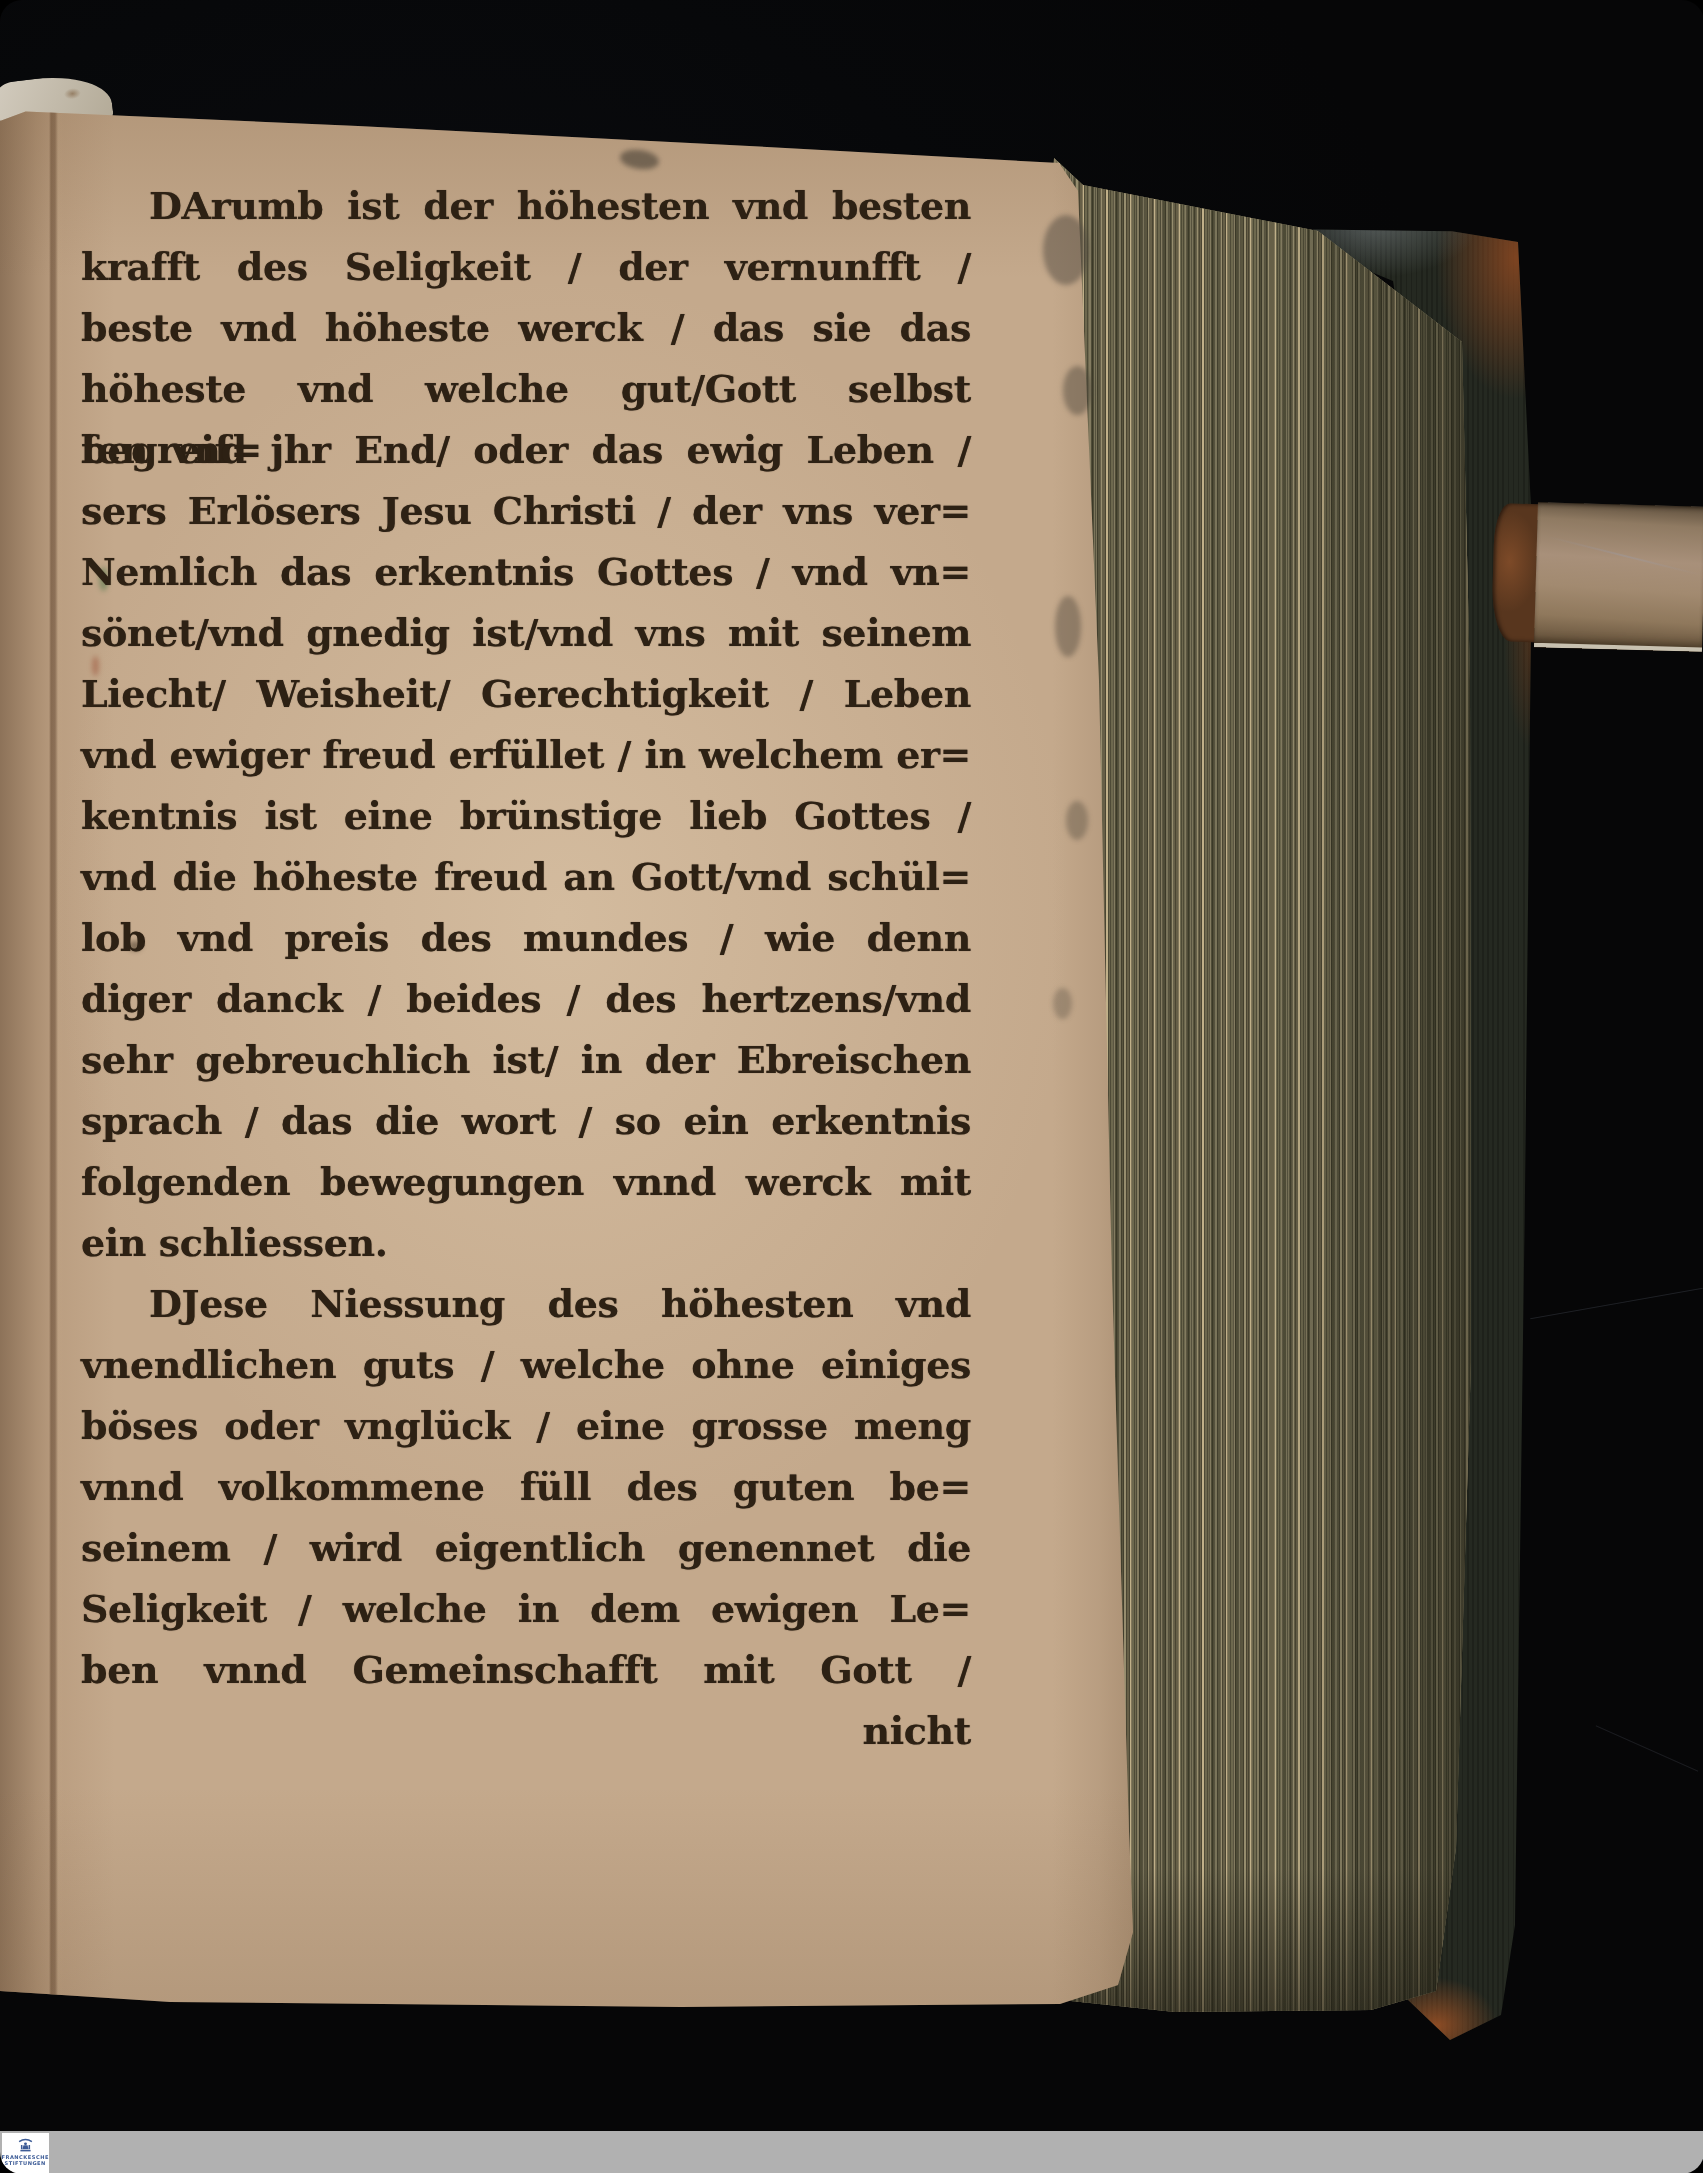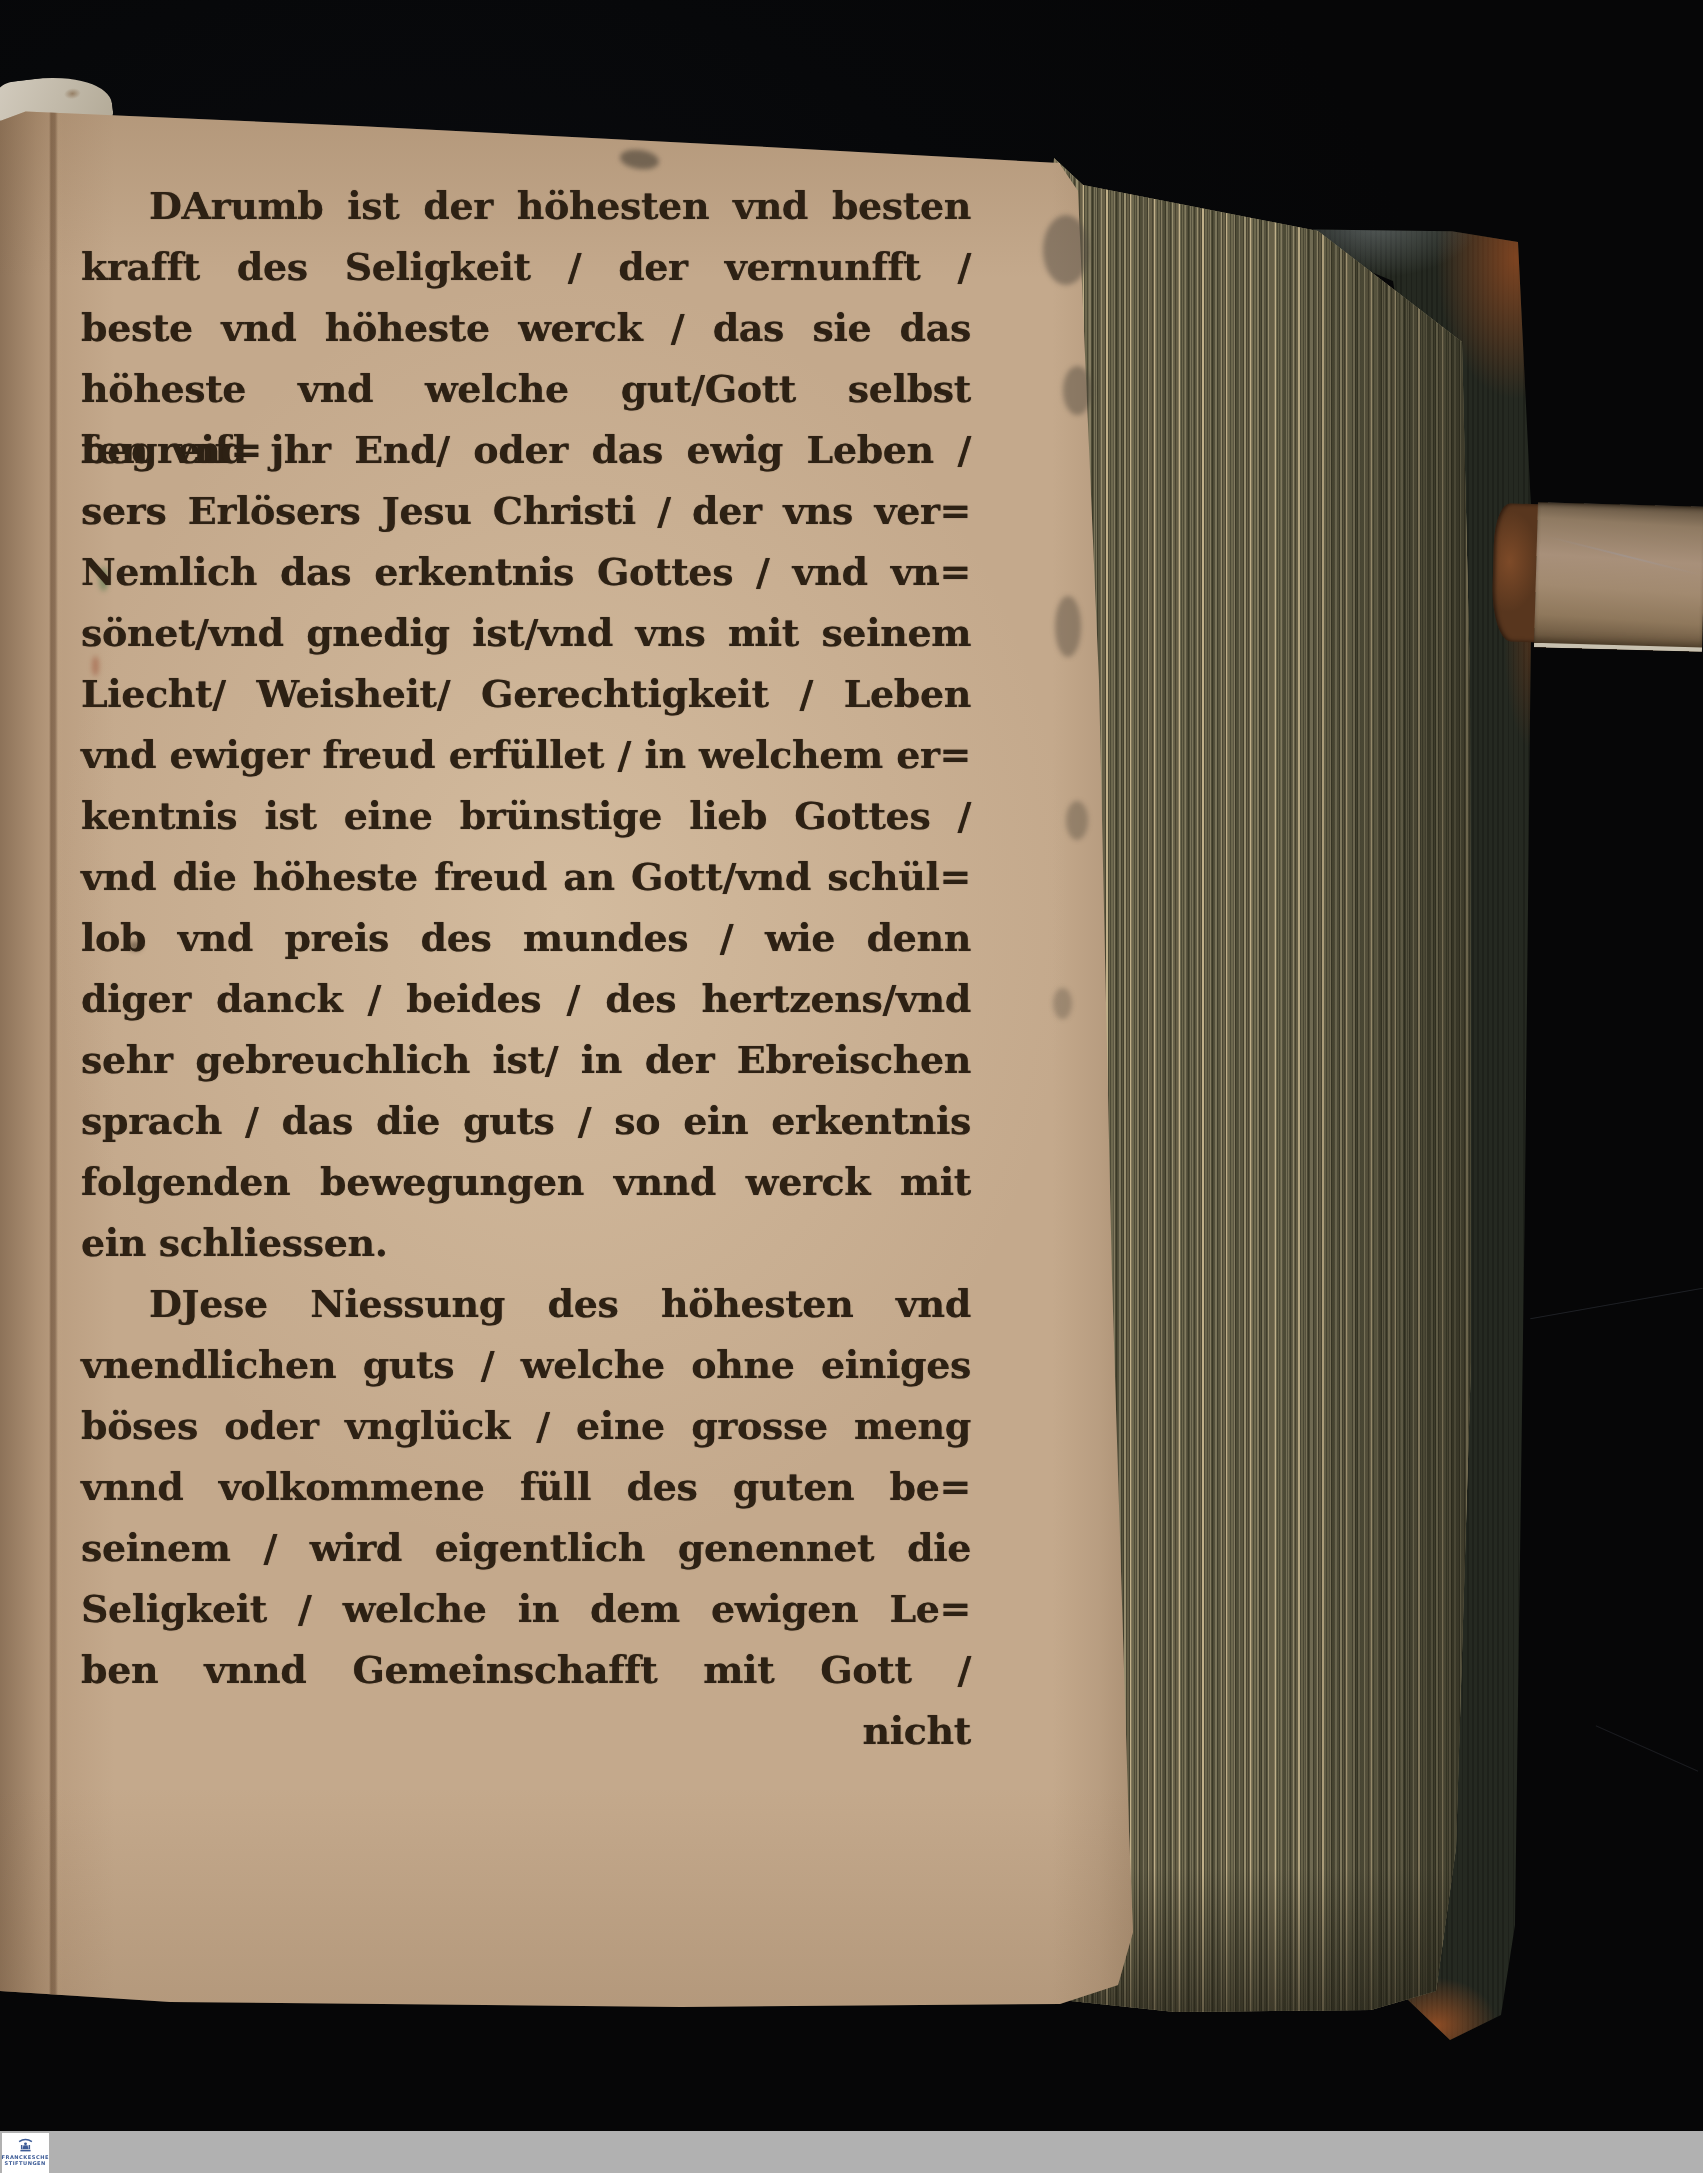--- a/index.html
+++ b/index.html
@@ -1,18 +1,18 @@
 <!DOCTYPE html>
 <html style="font-size:13.6px"><head>
 <meta charset="utf-8">
 <style>
   html,body{margin:0;padding:0;background:#000;}
   .stage{position:relative;width:1704px;height:2174px;overflow:hidden;
          background:radial-gradient(1022px 767px at 25% 20%, #0b0c10 0%, #07080a 60%, #060607 100%);
-         font-family:"DejaVu Serif", serif;}
+         font-family:"DejaVu Serif", serif;border-radius:22px;}
 
   
   .crumple{position:absolute;left:-6.8px;top:77px;width:119px;height:60px;
     background:
       radial-gradient(12px 7.7px at 68% 32%, rgba(122,90,58,.6), transparent 70%),
       radial-gradient(9.4px 6px at 30% 62%, rgba(92,70,48,.55), transparent 70%),
       linear-gradient(120deg,#d3ccbf,#b2a996);
     border-radius:22% 70% 45% 65%/40% 62% 32% 70%;
     transform:rotate(-7deg);}
 
@@ -136,21 +136,21 @@
       <div class="tline">sers Erlösers Jesu Christi / der vns ver=</div>
       <div class="tline">Nemlich das erkentnis Gottes / vnd vn=</div>
       <div class="tline">sönet/vnd gnedig ist/vnd vns mit seinem</div>
       <div class="tline">Liecht/ Weisheit/ Gerechtigkeit / Leben</div>
       <div class="tline">vnd ewiger freud erfüllet / in welchem er=</div>
       <div class="tline">kentnis ist eine brünstige lieb Gottes /</div>
       <div class="tline">vnd die höheste freud an Gott/vnd schül=</div>
       <div class="tline">lob vnd preis des mundes / wie denn</div>
       <div class="tline">diger danck / beides / des hertzens/vnd</div>
       <div class="tline">sehr gebreuchlich ist/ in der Ebreischen</div>
-      <div class="tline">sprach / das die guts / so ein erkentnis</div>
+      <div class="tline">sprach / das die wort / so ein erkentnis</div>
       <div class="tline">folgenden bewegungen vnnd werck mit</div>
       <div class="tline end">ein schliessen.</div>
       <div class="tline indent">DJese Niessung des höhesten vnd</div>
       <div class="tline">vnendlichen guts / welche ohne einiges</div>
       <div class="tline">böses oder vnglück / eine grosse meng</div>
       <div class="tline">vnnd volkommene füll des guten be=</div>
       <div class="tline">seinem / wird eigentlich genennet die</div>
       <div class="tline">Seligkeit / welche in dem ewigen Le=</div>
       <div class="tline">ben vnnd Gemeinschafft mit Gott /</div>
       <div class="tline catch">nicht</div>

